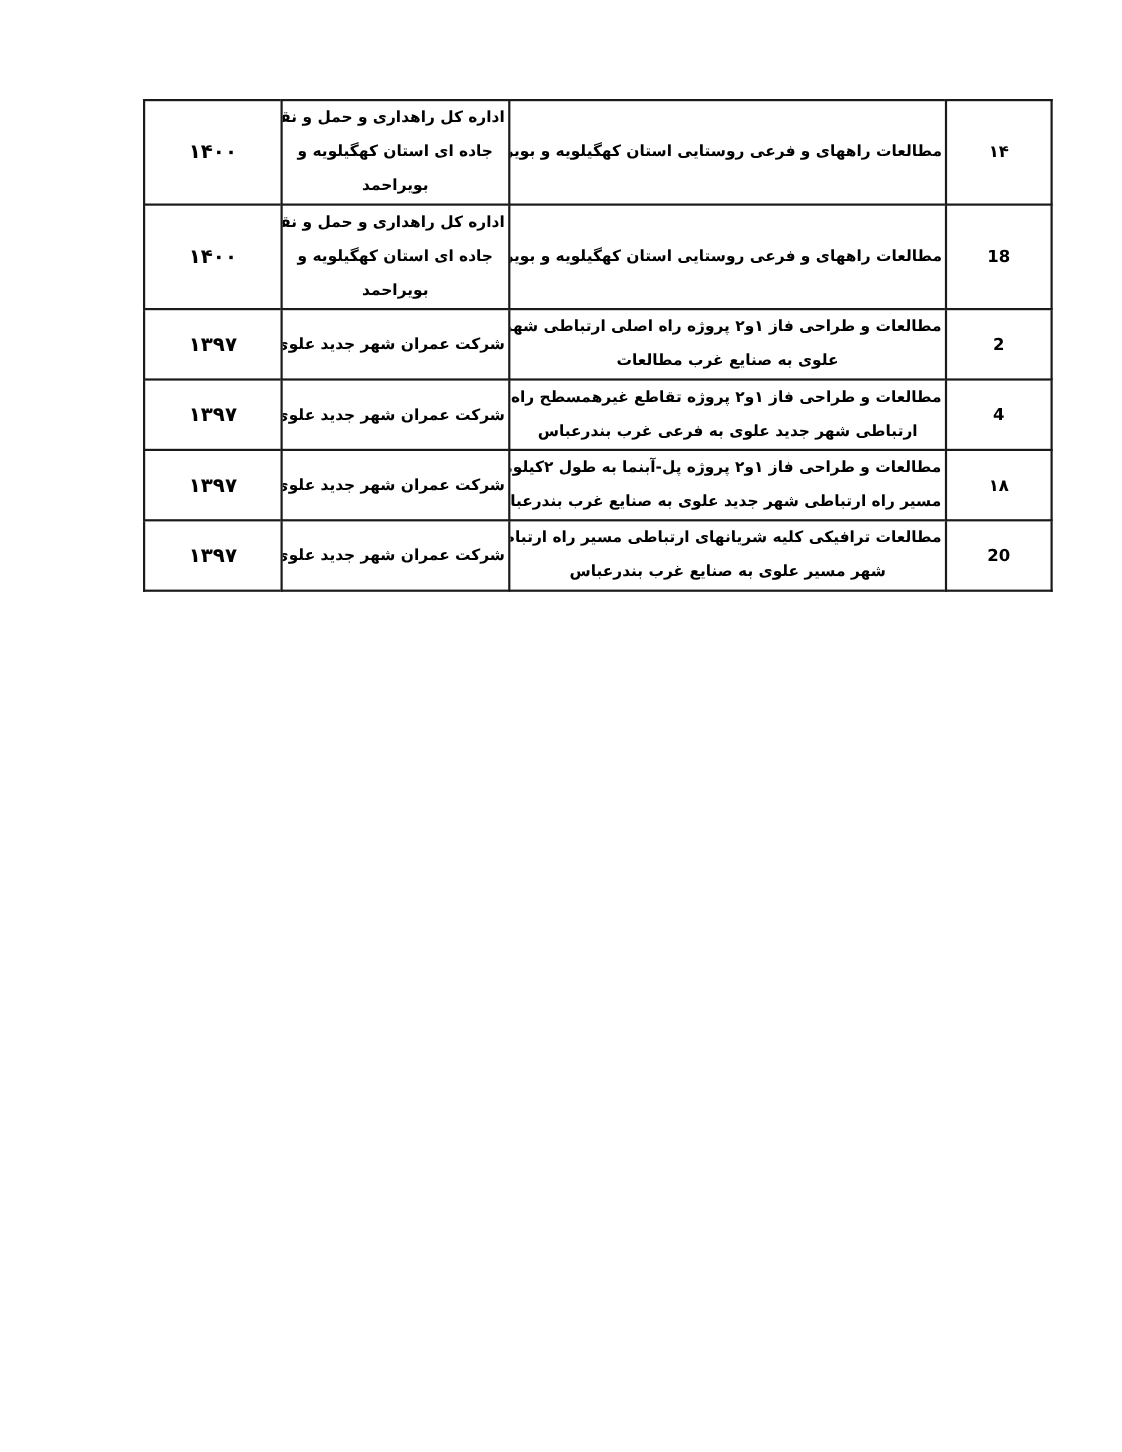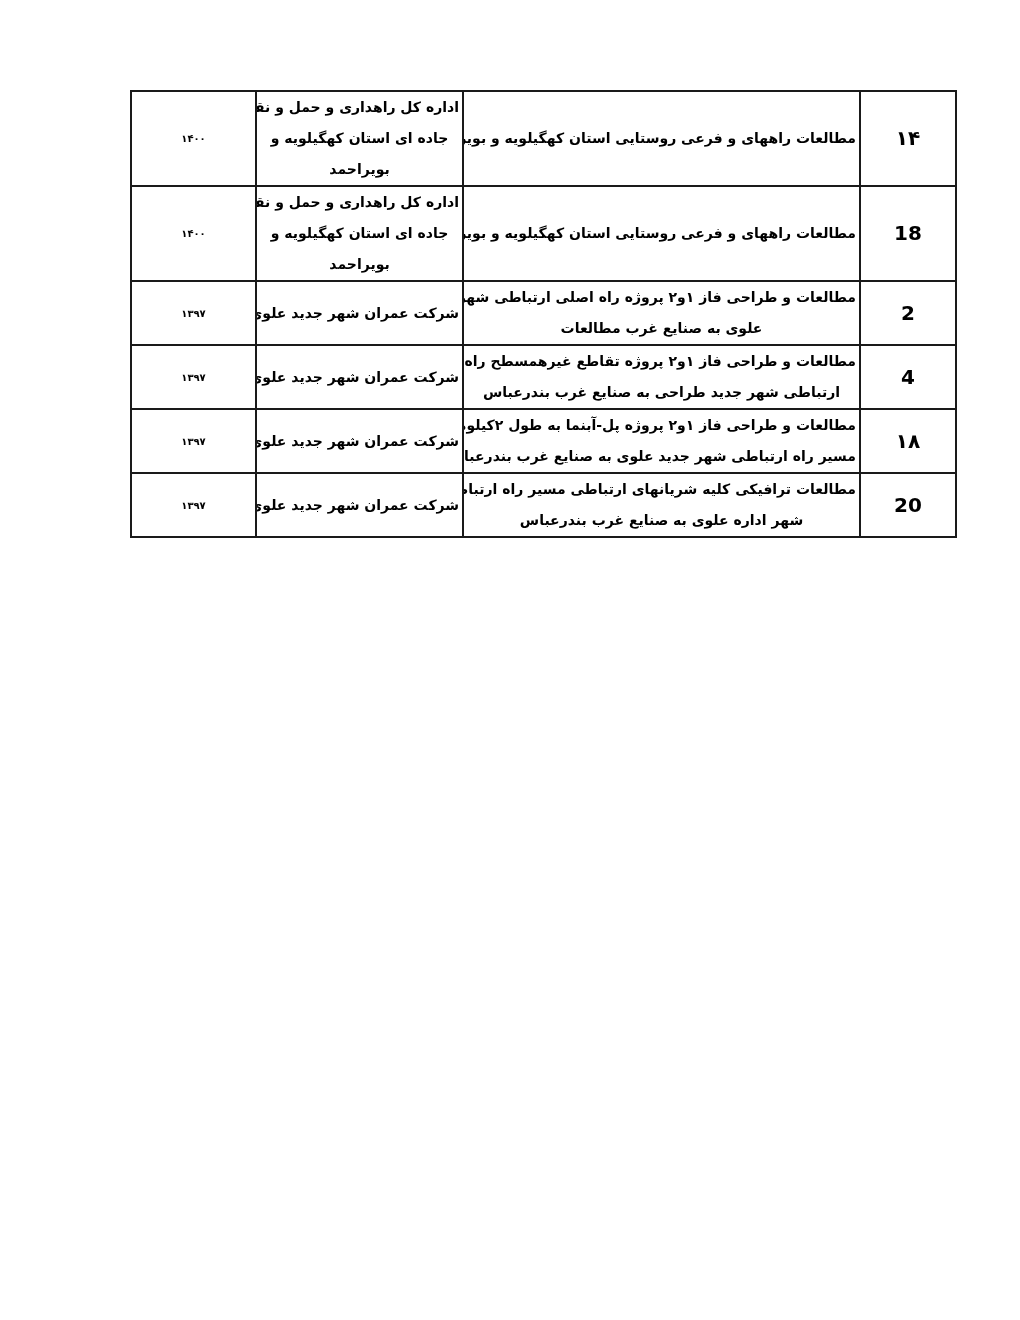--- a/index.html
+++ b/index.html
@@ -35,24 +35,24 @@
       border: 2px solid #1a1a1a;
       text-align: center;
       vertical-align: middle;
       font-weight: bold;
       font-size: 14px;
       line-height: 31px;
       padding: 0 3px;
       direction: rtl;
       overflow: hidden;
     }
-    table.doc-table td.col-num { width: 88px; font-size: 20px; }
+    table.doc-table td.col-num { width: 88px; font-size: 15px; }
     table.doc-table td.col-desc { width: 389px; }
     table.doc-table td.col-org { width: 199px; }
-    table.doc-table td.col-year { width: 117px; font-size: 10px; }
+    table.doc-table td.col-year { width: 117px; font-size: 18px; }
     tr.row-tall td { height: 90px; }
     tr.row-mid td { height: 59px; }
     .line { display: block; white-space: nowrap; }
   </style>
 </head>
 <body>
 
 <div class="page">
   <table class="doc-table">
     <tbody>
@@ -92,21 +92,21 @@
         <td class="col-org">
           <span class="line">شرکت عمران شهر جدید علوی</span>
         </td>
         <td class="col-year">۱۳۹۷</td>
       </tr>
 
       <tr class="row-mid">
         <td class="col-num">4</td>
         <td class="col-desc">
           <span class="line">مطالعات و طراحی فاز ۱و۲ پروژه تقاطع غیرهمسطح راه</span>
-          <span class="line">ارتباطی  شهر جدید طراحی به صنایع غرب بندرعباس</span>
+          <span class="line">ارتباطی  شهر جدید علوی به فرعی غرب بندرعباس</span>
         </td>
         <td class="col-org">
           <span class="line">شرکت عمران شهر جدید علوی</span>
         </td>
         <td class="col-year">۱۳۹۷</td>
       </tr>
 
       <tr class="row-mid">
         <td class="col-num">۱۸</td>
         <td class="col-desc">
@@ -116,21 +116,21 @@
         <td class="col-org">
           <span class="line">شرکت عمران شهر جدید علوی</span>
         </td>
         <td class="col-year">۱۳۹۷</td>
       </tr>
 
       <tr class="row-mid">
         <td class="col-num">20</td>
         <td class="col-desc">
           <span class="line">مطالعات ترافیکی کلیه شریانهای ارتباطی  مسیر راه ارتباطی</span>
-          <span class="line">شهر اداره علوی به صنایع غرب بندرعباس</span>
+          <span class="line">شهر مسیر علوی به صنایع غرب بندرعباس</span>
         </td>
         <td class="col-org">
           <span class="line">شرکت عمران شهر جدید علوی</span>
         </td>
         <td class="col-year">۱۳۹۷</td>
       </tr>
     </tbody>
   </table>
 </div>
 

